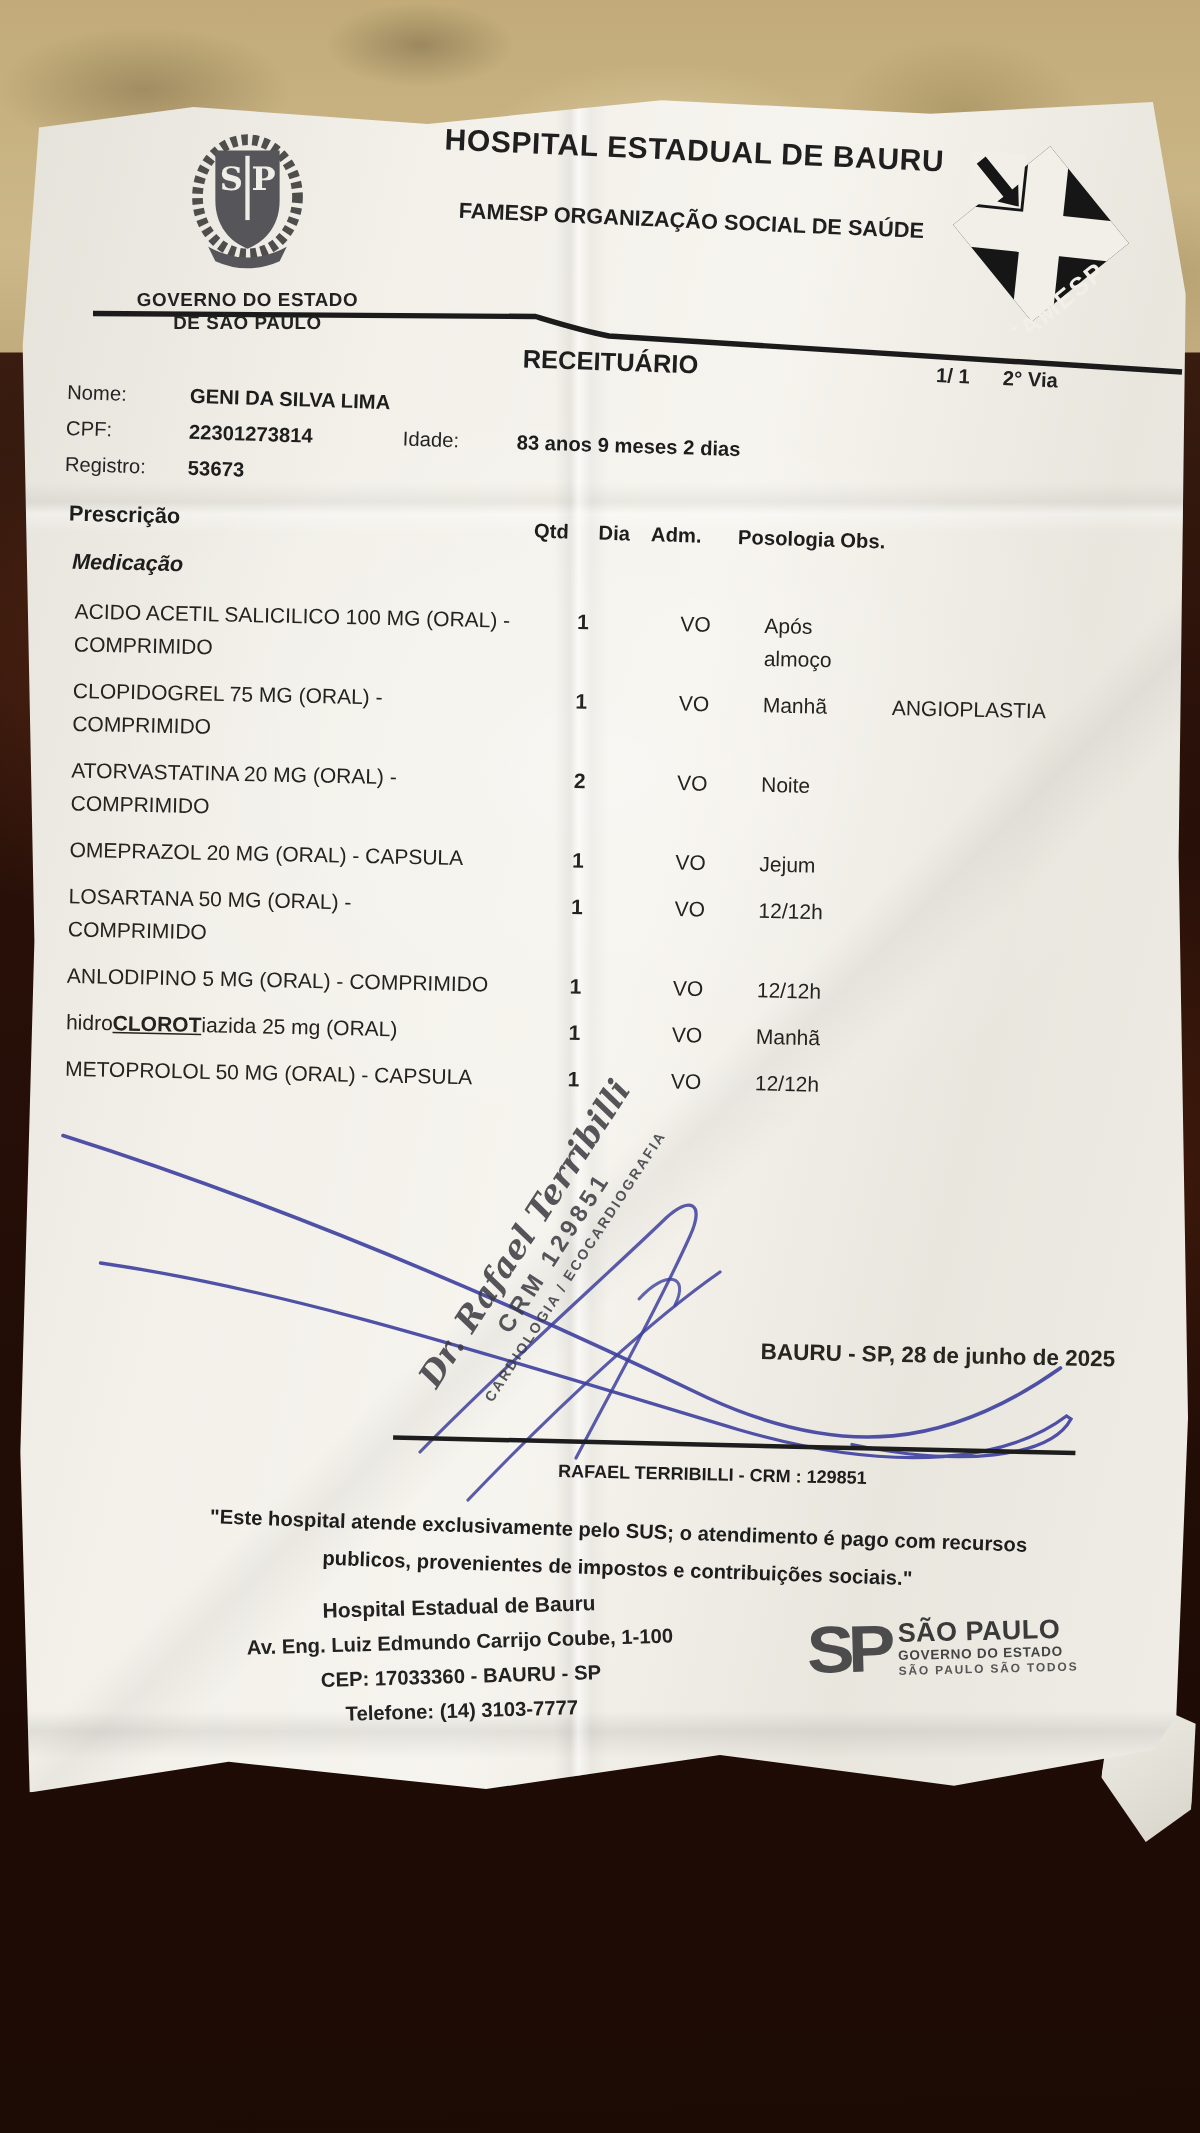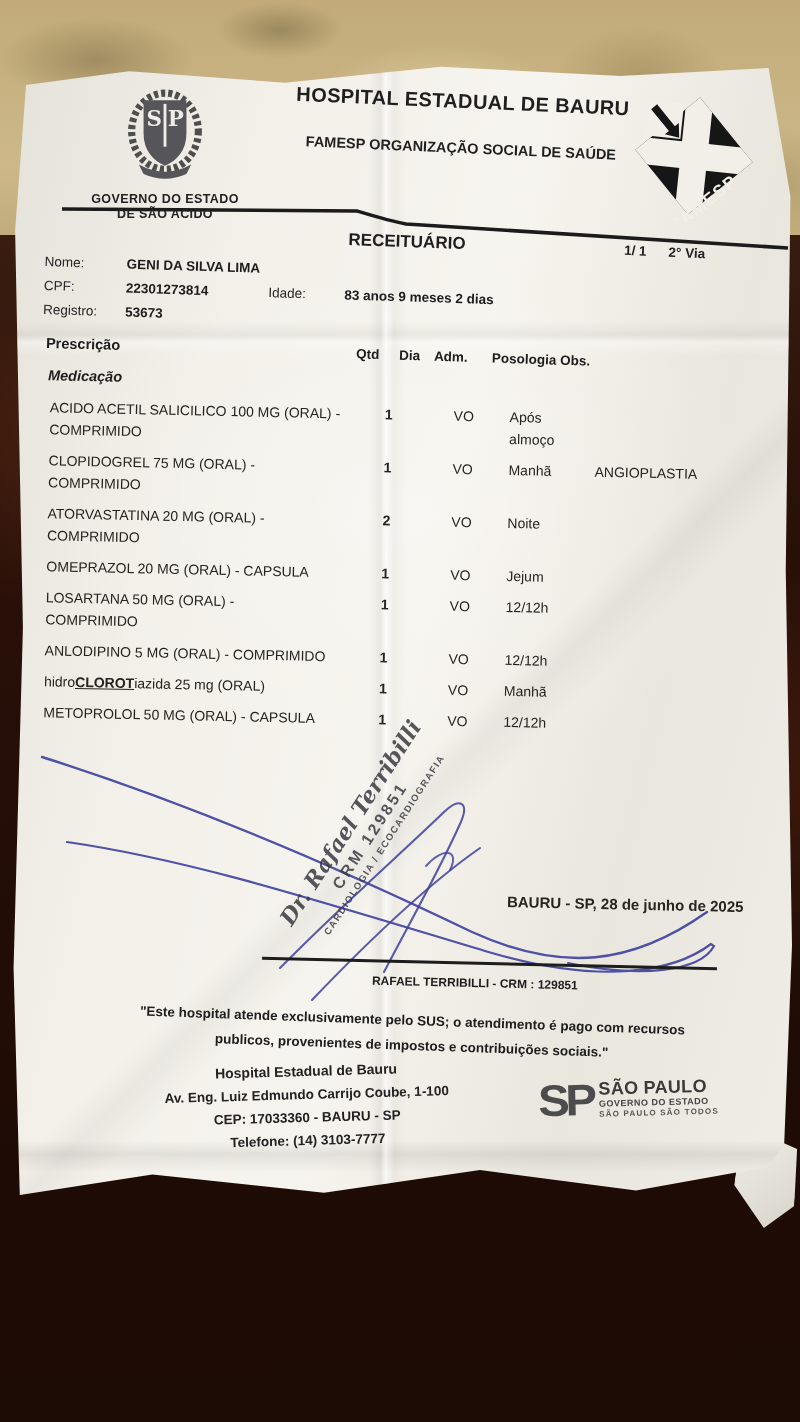--- a/index.html
+++ b/index.html
@@ -110,21 +110,21 @@
       <svg width="96" height="100" viewBox="0 0 80 84">
         <ellipse cx="40" cy="38" rx="28" ry="32" fill="none" stroke="#4e4e4c" stroke-width="6" stroke-dasharray="3.5,2.5"></ellipse>
         <path d="M22,12 h36 v28 c0,14 -8,23 -18,27 c-10,-4 -18,-13 -18,-27 z" fill="#56565a"></path>
         <rect x="38.8" y="15" width="2.4" height="36" fill="#efede7"></rect>
         <text x="31" y="34" font-family="DejaVu Serif,serif" font-size="18" font-weight="bold" fill="#efede7" text-anchor="middle">S</text>
         <text x="49" y="34" font-family="DejaVu Serif,serif" font-size="18" font-weight="bold" fill="#efede7" text-anchor="middle">P</text>
         <path d="M18,66 q22,12 44,0 l-4,8 q-18,8 -36,0 z" fill="#56565a"></path>
       </svg>
       <div class="gov-lines">
         <div>GOVERNO DO ESTADO</div>
-        <div>DE SÃO ACIDO</div>
+        <div>DE SÃO PAULO</div>
       </div>
     </div>
 
     <div class="abs head-center">
       <div class="head-title">HOSPITAL ESTADUAL DE BAURU</div>
       <div class="head-sub">FAMESP ORGANIZAÇÃO SOCIAL DE SAÚDE</div>
     </div>
 
     <div class="abs famesp">
       <svg width="128" height="132" viewBox="0 0 100 100">

